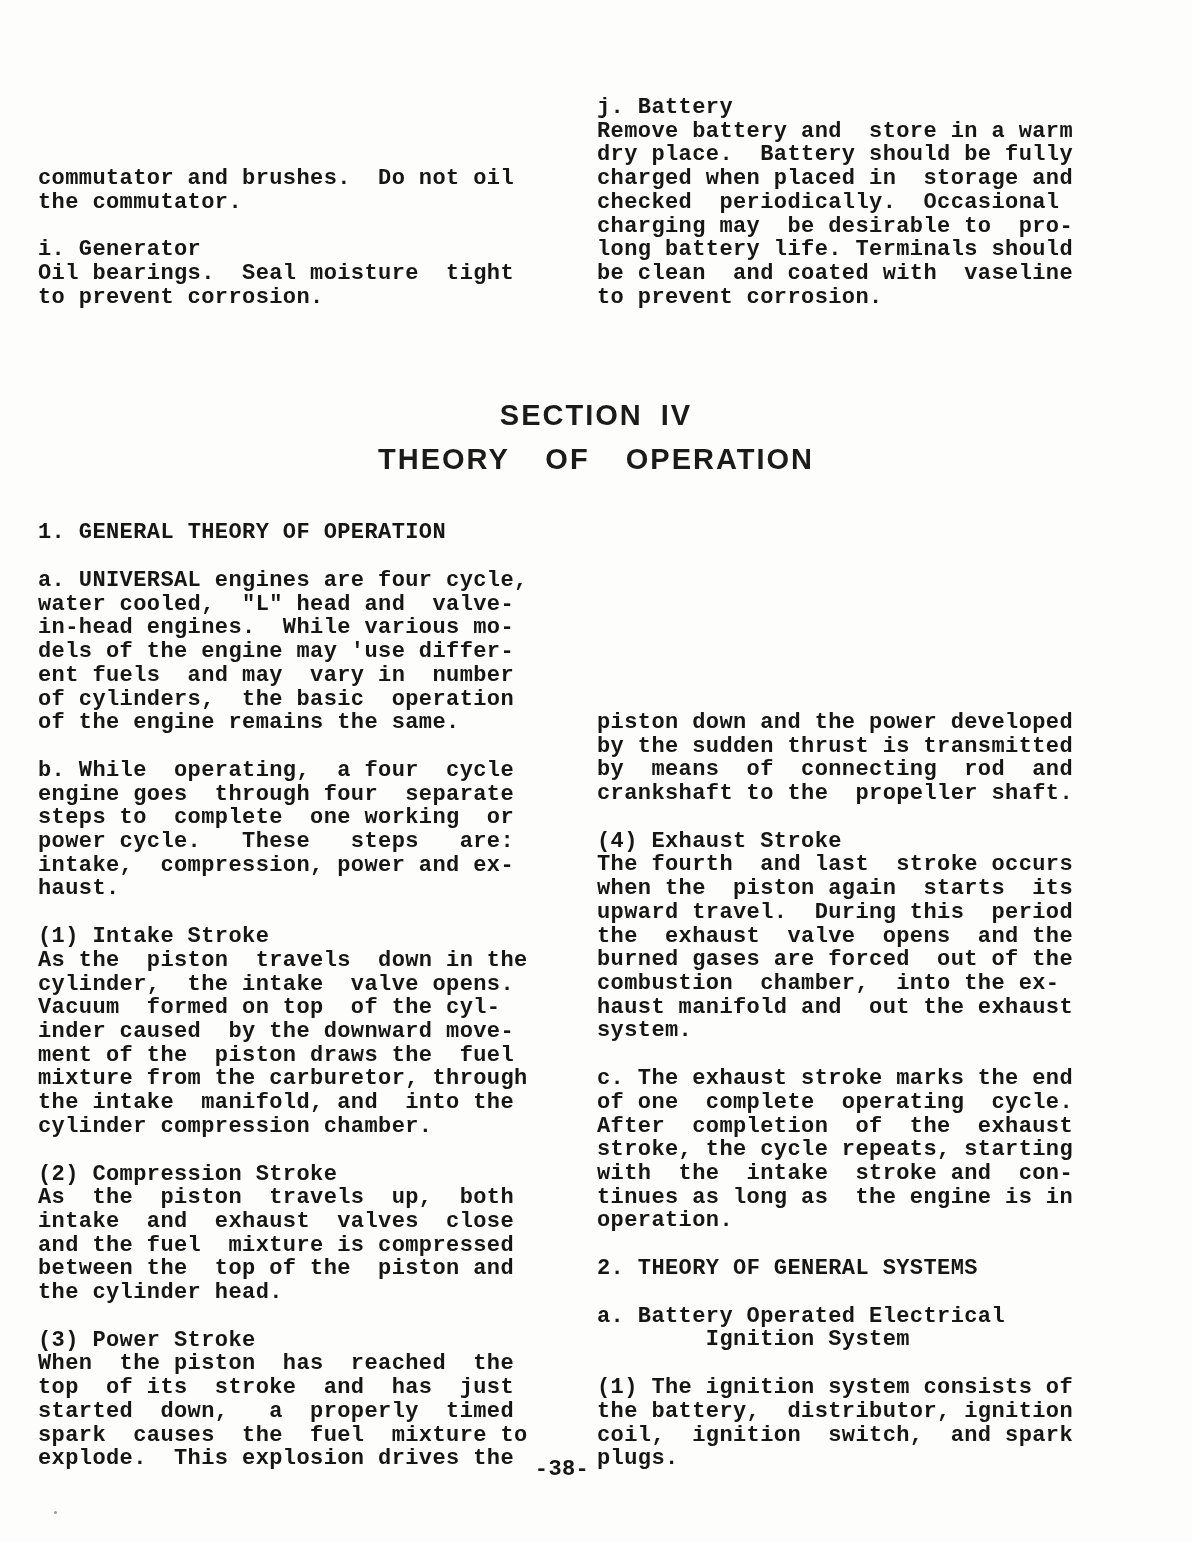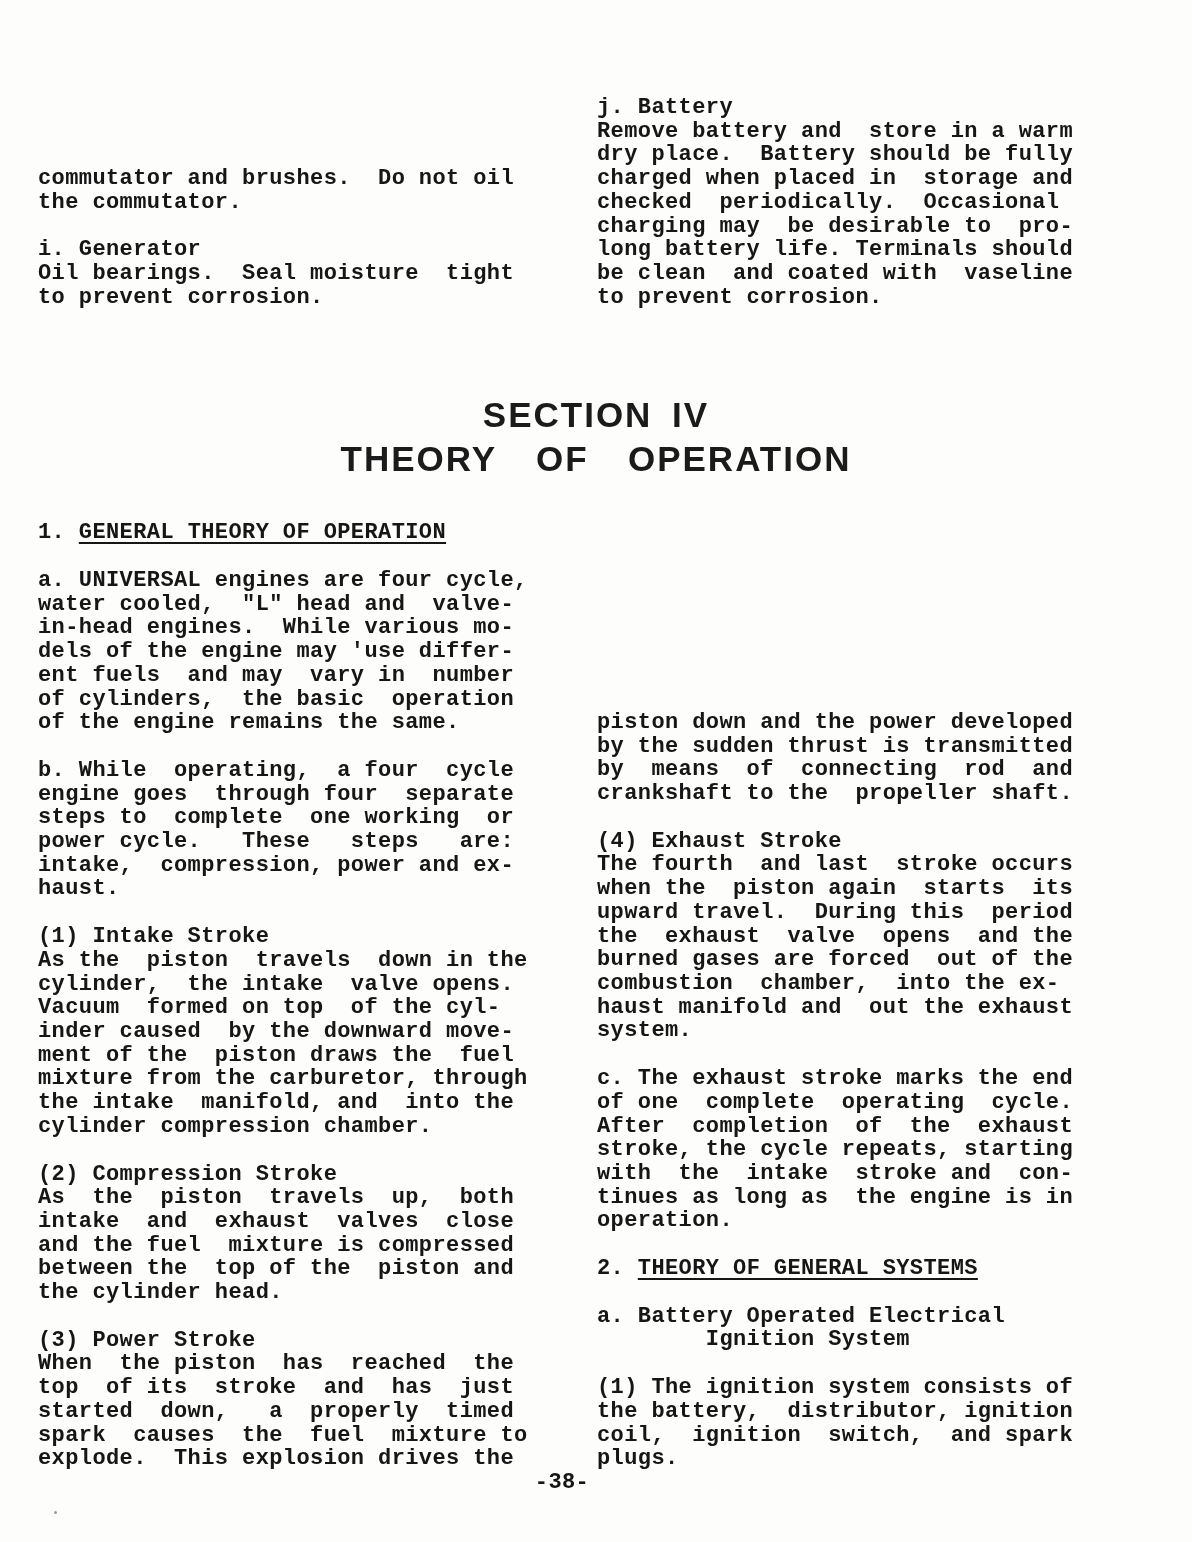--- a/index.html
+++ b/index.html
@@ -26,43 +26,42 @@
   }
   .col { width: 502px; }
   .col + .col { margin-left: 57px; margin-top: 34px; }
   p.block {
     margin: 0 0 24px 0;
     white-space: pre;
   }
   p.block:last-child { margin-bottom: 0; }
   .sec-title { white-space: pre; margin: 0 0 24px 0; }
   .sec-title .u {
-    text-decoration: underline;
     text-underline-offset: 4px;
     text-decoration-thickness: 2px;
   }
   .heading {
     margin-top: 84px;
     margin-bottom: 40px;
     text-align: center;
     font-family: "Liberation Sans", sans-serif;
     font-weight: 700;
     color: #1b1b1b;
     letter-spacing: 2px;
   }
   .heading .h-line {
-    font-size: 35px;
+    font-size: 29px;
     line-height: 44px;
     white-space: pre;
     word-spacing: 8px;
     margin: 0;
   }
   .footer {
     position: absolute;
-    bottom: 47px;
+    bottom: 60px;
     left: 38px;
     width: 1048px;
     text-align: center;
     white-space: pre;
   }
   .artifact-dot {
     position: absolute;
     left: 54px;
     bottom: 28px;
     width: 3px;

